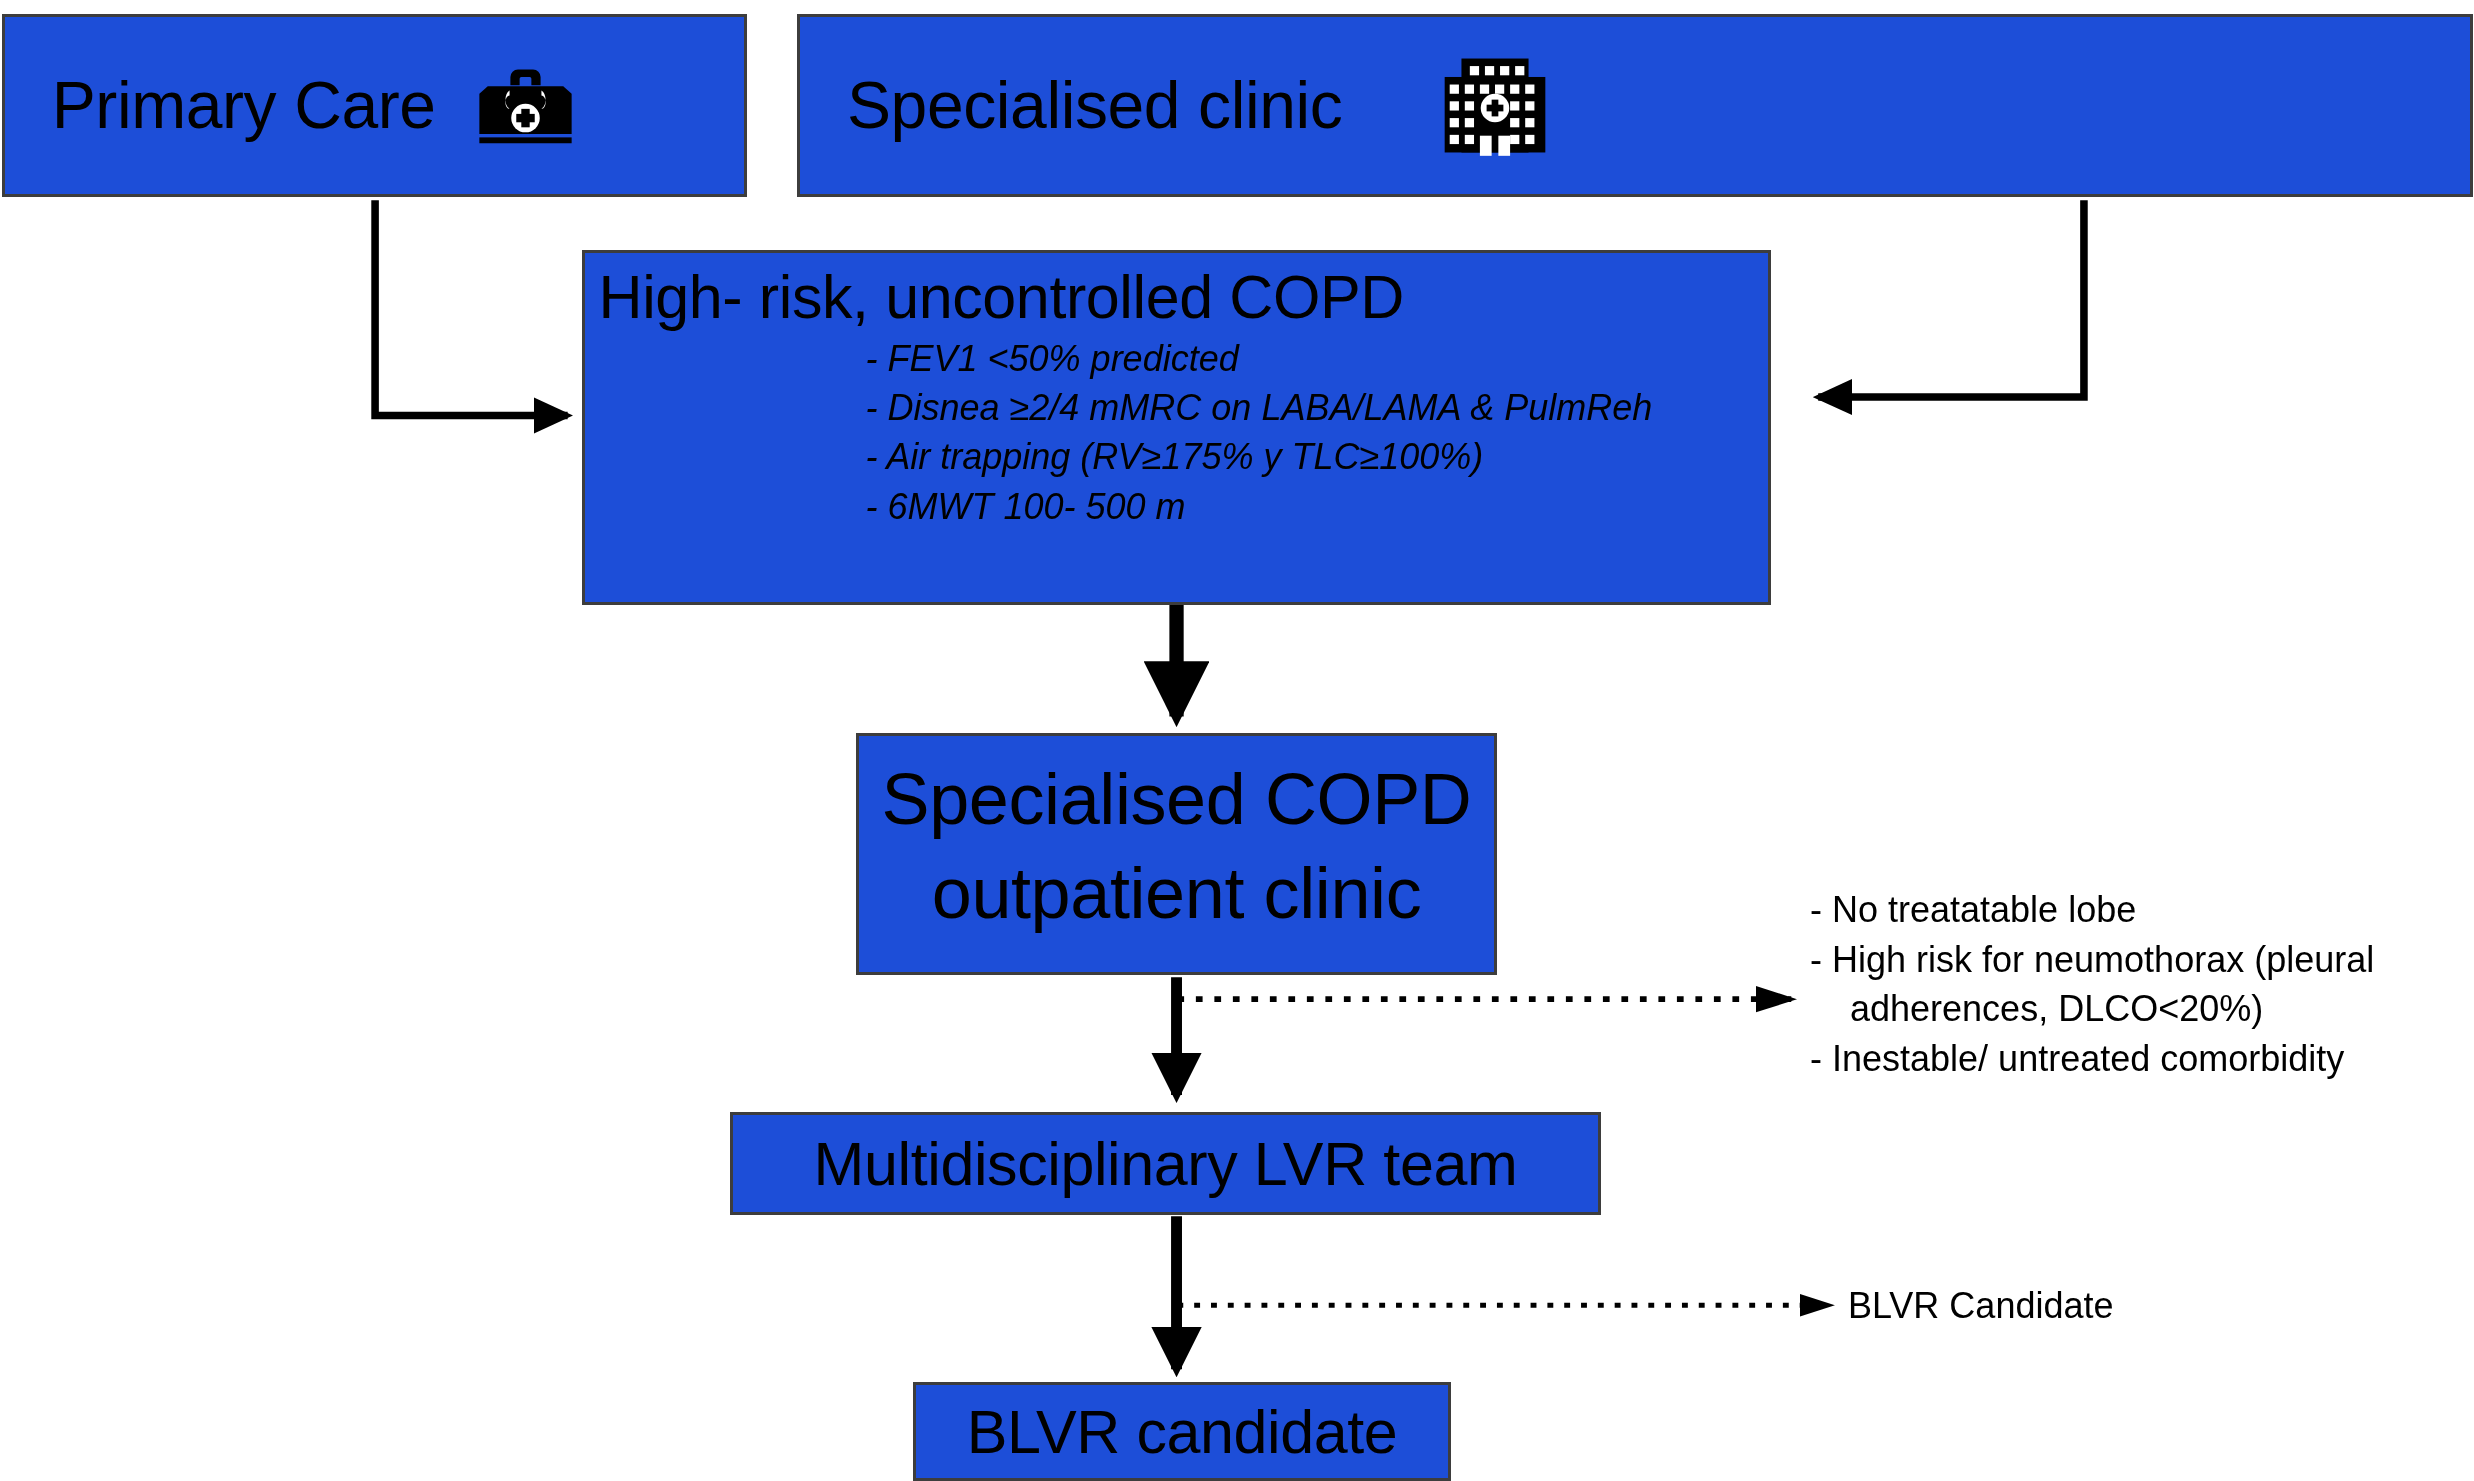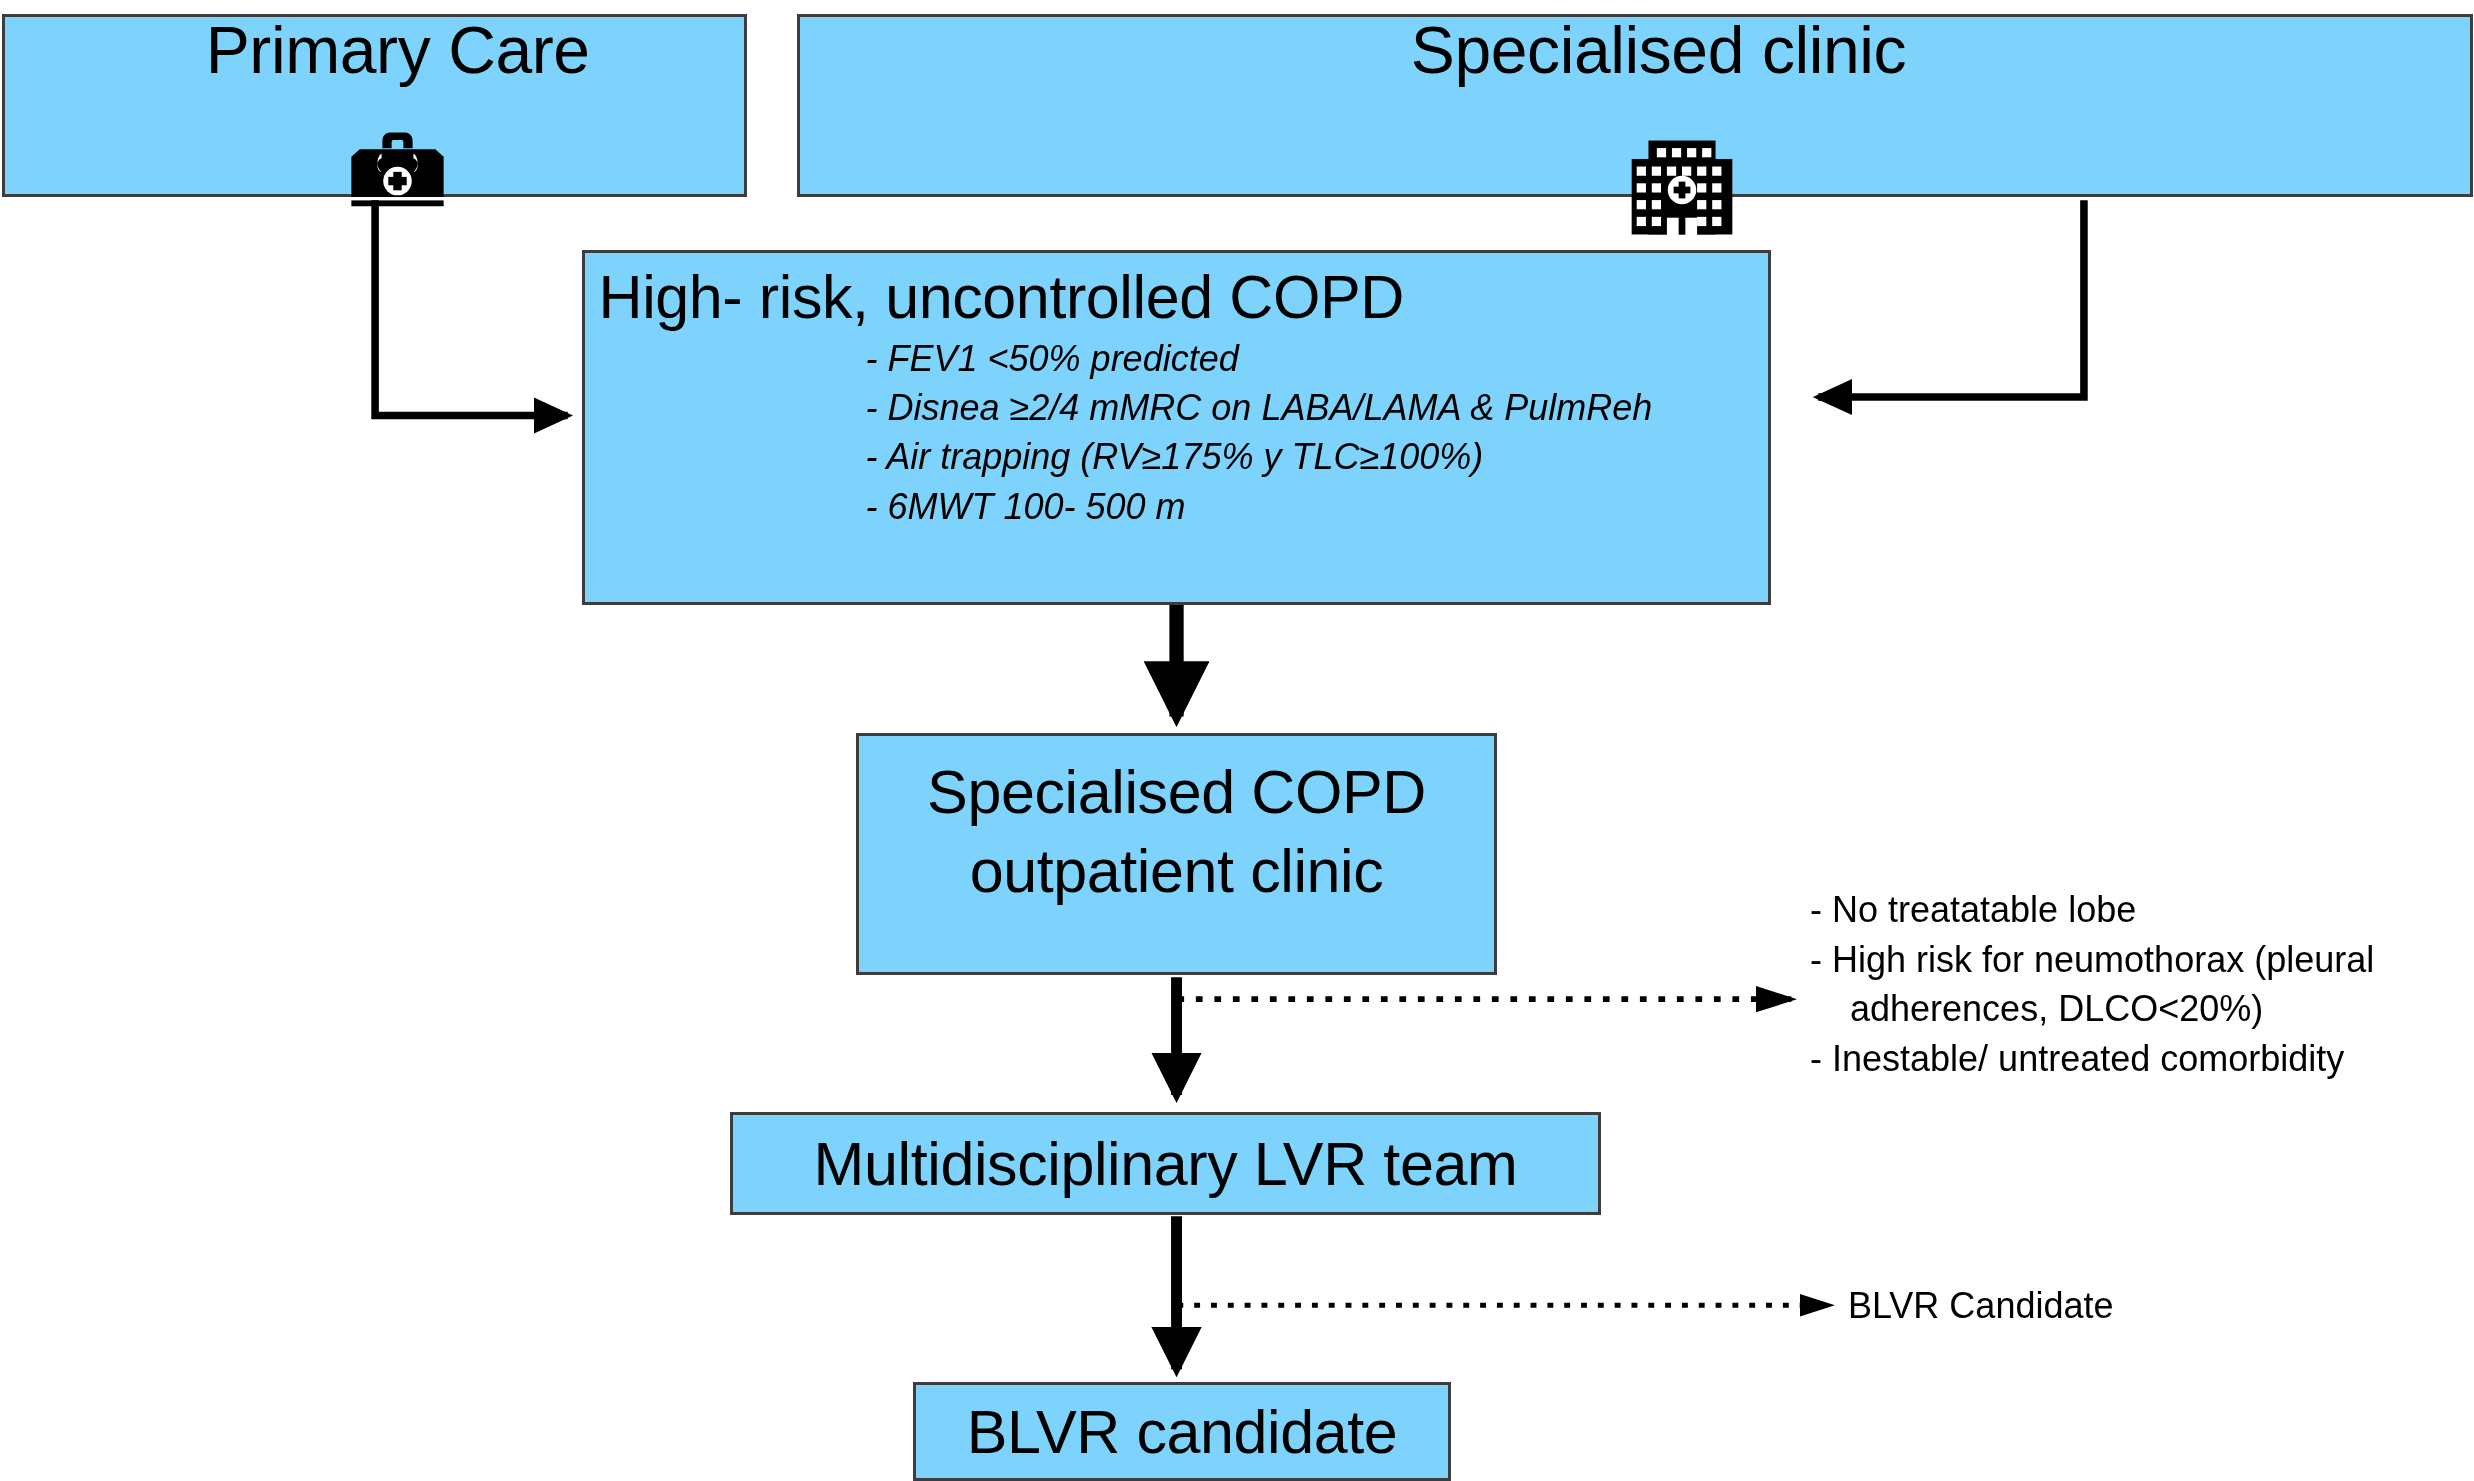--- a/index.html
+++ b/index.html
@@ -16,24 +16,23 @@
     position: relative;
     width: 2475px;
     height: 1482px;
     background: #ffffff;
     overflow: hidden;
   }
   .box {
     position: absolute;
     box-sizing: border-box;
     border: 3.4px solid #3d3d3d;
-    background: #7dd3fc;
+    background: #1d4ed8;
     display: flex;
     align-items: center;
-    flex-direction: column;
   }
   .svg-layer {
     position: absolute;
     left: 0;
     top: 0;
     width: 2475px;
     height: 1482px;
     pointer-events: none;
   }
 
@@ -80,21 +79,21 @@
   }
 
   
   #box-copd-clinic {
     left: 856px; top: 733px; width: 641px; height: 242px;
     display: block;
     text-align: center;
     padding-top: 17px;
   }
   #box-copd-clinic .line {
-    font-size: 61px;
+    font-size: 72px;
     line-height: 1.3;
     letter-spacing: -0.4px;
     white-space: nowrap;
   }
   #box-lvr-team {
     left: 730px; top: 1112px; width: 871px; height: 103px;
     justify-content: center;
   }
   #box-lvr-team .label {
     font-size: 61px;

